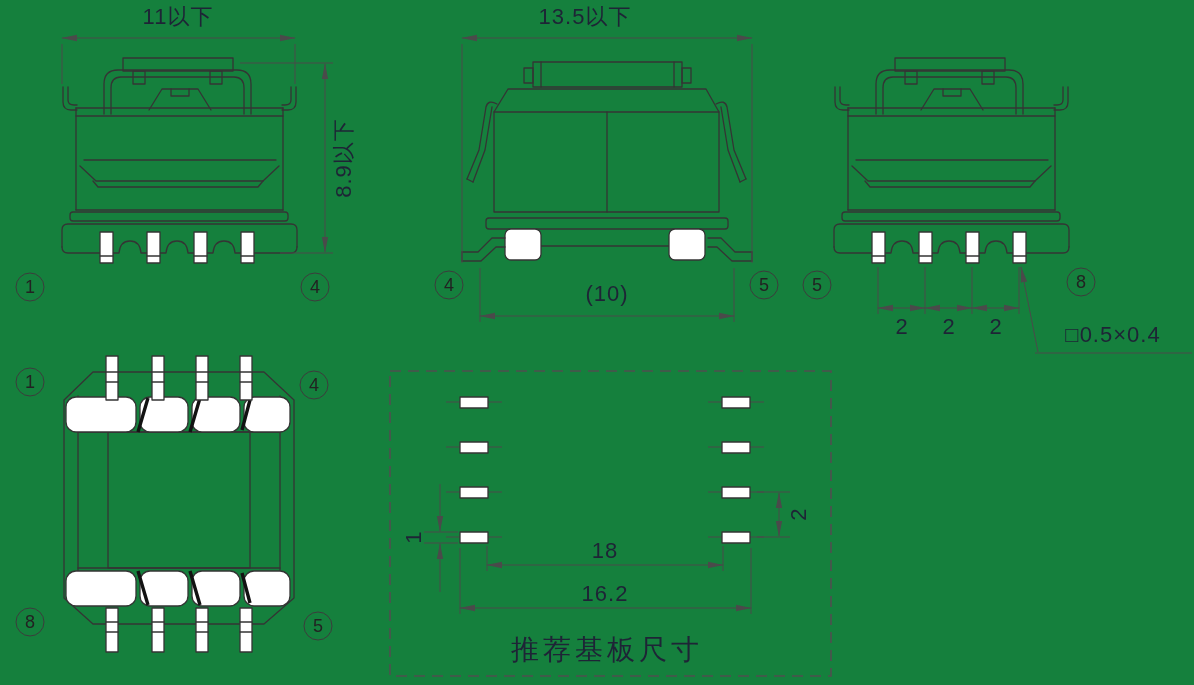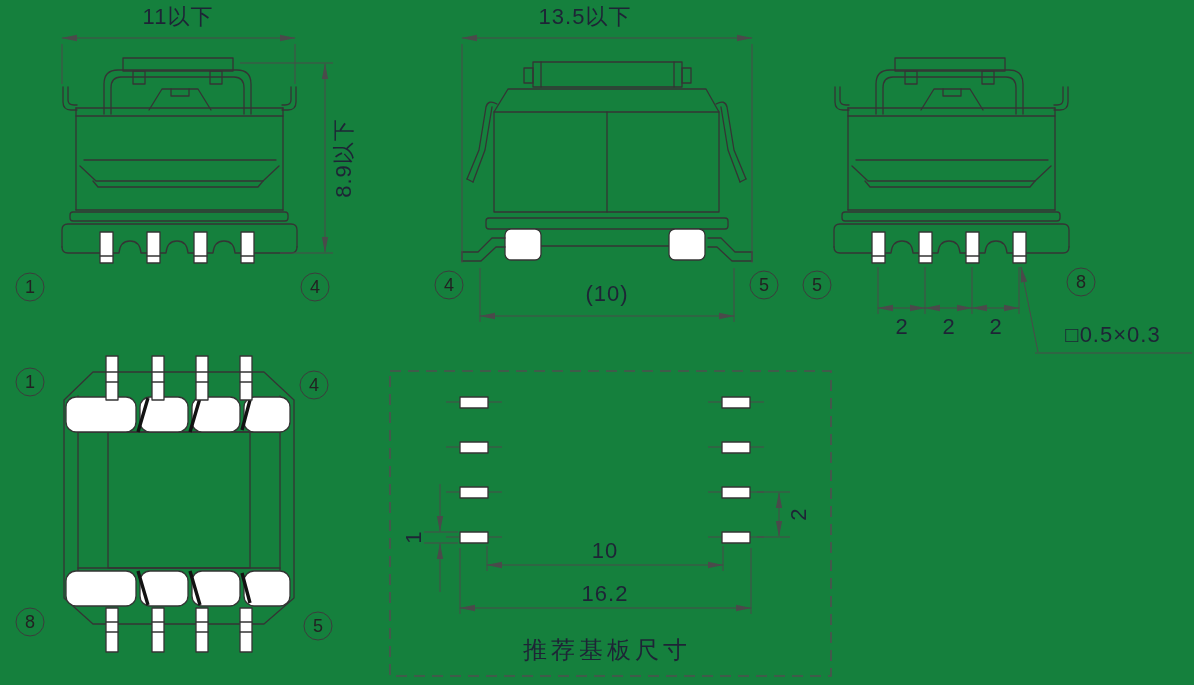--- a/index.html
+++ b/index.html
@@ -7,21 +7,21 @@
          font-family:Liberation Sans, sans-serif;}
   svg{position:absolute;left:0;top:0;}
   .ln{fill:none;stroke:#343434;stroke-width:1.3;stroke-linecap:round;stroke-linejoin:round;}
   .fw{fill:#ffffff;stroke:#343434;stroke-width:1.3;stroke-linejoin:round;}
   .dim{fill:none;stroke:#4a4a4a;stroke-width:1;}
   .bold{fill:none;stroke:#121212;stroke-width:3.4;stroke-linecap:butt;}
   .dash{fill:none;stroke:#4f4f4f;stroke-width:1.6;stroke-dasharray:11 7;}
   .dt{position:absolute;transform:translate(-50%,-50%);font-size:22px;color:#1e2436;
       white-space:nowrap;letter-spacing:1px;line-height:1;}
   .rot{transform:translate(-50%,-50%) rotate(-90deg);}
-  .ttl{font-size:24px;letter-spacing:4px;}
+  .ttl{font-size:28px;letter-spacing:4px;}
   .pn{position:absolute;transform:translate(-50%,-50%);width:29px;height:29px;
       border:1.6px solid #3c3c3c;border-radius:50%;display:flex;align-items:center;
       justify-content:center;font-size:18px;color:#222;box-sizing:border-box;background:transparent;}
 </style>
 </head>
 <body>
 
 <div id="stage">
 
 <svg width="1194" height="685" viewBox="0 0 1194 685">
@@ -186,23 +186,23 @@
   </g>
 </svg>
 
 <span class="dt" style="left:178px;top:17px">11以下</span>
 <span class="dt rot" style="left:344px;top:158px">8.9以下</span>
 <span class="dt" style="left:585px;top:17px">13.5以下</span>
 <span class="dt" style="left:607px;top:294px">(10)</span>
 <span class="dt" style="left:902px;top:327px">2</span>
 <span class="dt" style="left:949px;top:327px">2</span>
 <span class="dt" style="left:996px;top:327px">2</span>
-<span class="dt" style="left:1113px;top:335px">□0.5×0.3</span>
+<span class="dt" style="left:1113px;top:335px">□0.5×0.4</span>
 <span class="dt rot" style="left:414px;top:537px">1</span>
-<span class="dt" style="left:605px;top:551px">10</span>
+<span class="dt" style="left:605px;top:551px">18</span>
 <span class="dt" style="left:605px;top:594px">16.2</span>
 <span class="dt rot" style="left:799px;top:514px">2</span>
 <span class="dt ttl" style="left:607px;top:650px">推荐基板尺寸</span>
 
 <span class="pn" style="left:30px;top:287px">1</span>
 <span class="pn" style="left:315px;top:287px">4</span>
 <span class="pn" style="left:449px;top:285px">4</span>
 <span class="pn" style="left:764px;top:285px">5</span>
 <span class="pn" style="left:817px;top:285px">5</span>
 <span class="pn" style="left:1081px;top:282px">8</span>

